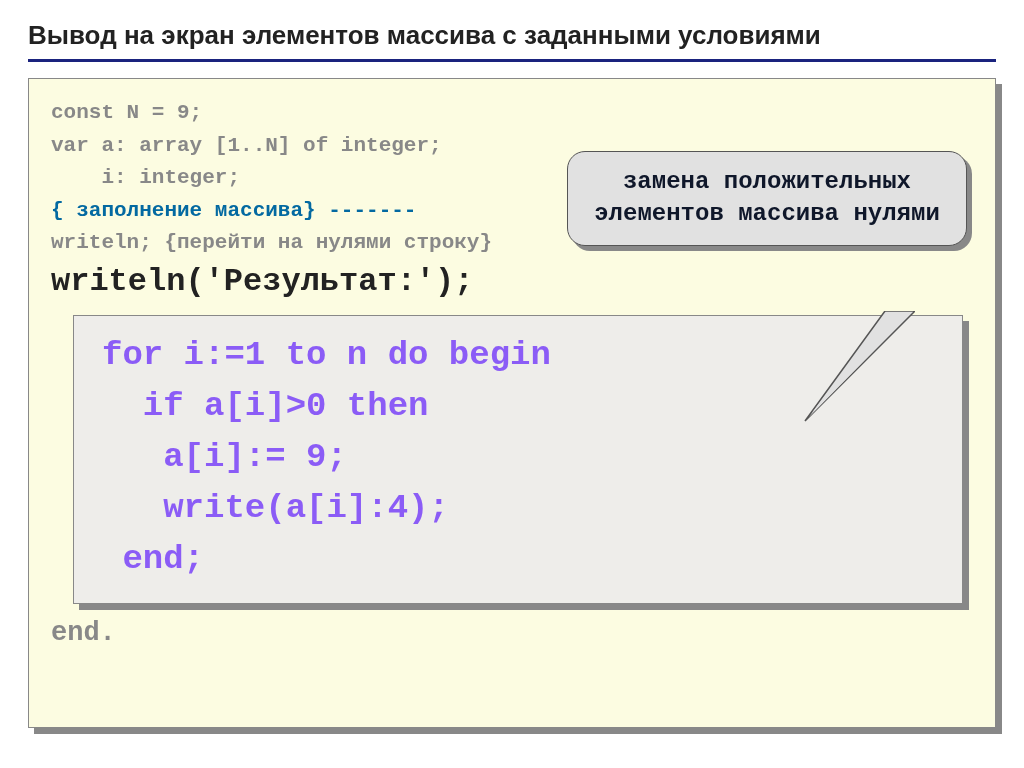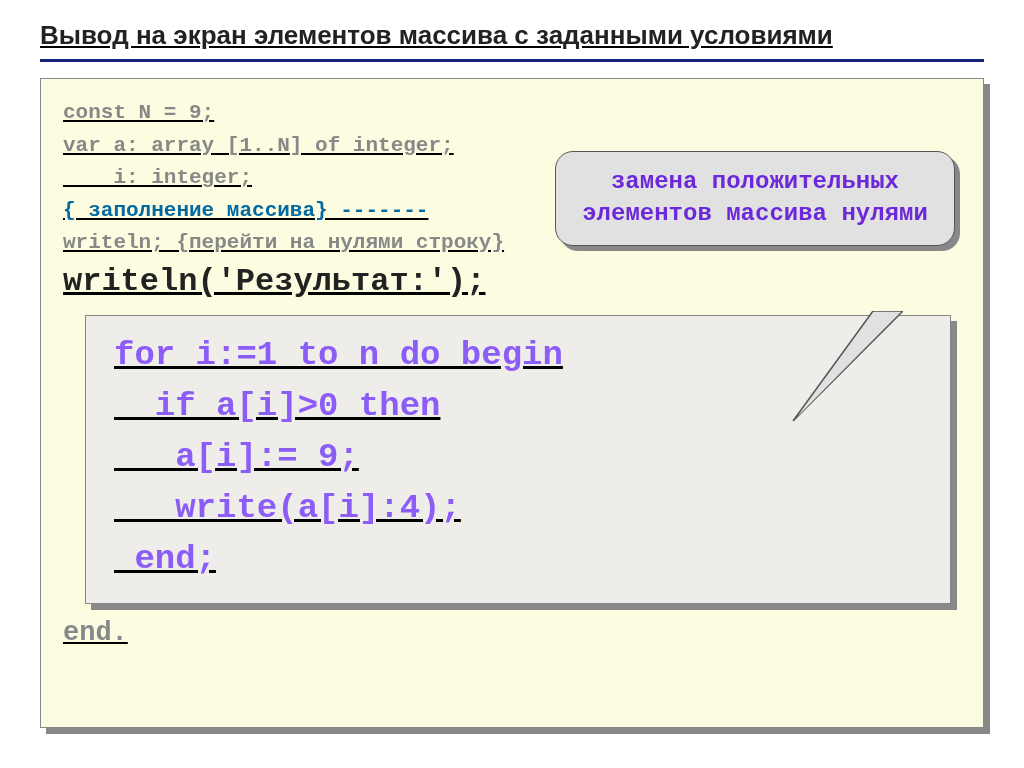--- a/index.html
+++ b/index.html
@@ -6,23 +6,22 @@
   body {
     width: 1024px;
     height: 768px;
     background: #ffffff;
     font-family: Arial, sans-serif;
     overflow: hidden;
   }
   .slide {
     width: 1024px;
     height: 768px;
-    padding: 20px 40px;
+    padding: 20px 28px;
     position: relative;
-    text-decoration: underline;
   }
   .title {
     font-size: 26px;
     font-weight: bold;
     color: #222;
     margin-bottom: 8px;
   }
   .title-rule {
     height: 3px;
     background: #1a237e;
@@ -72,21 +71,21 @@
     width: 400px;
     background: #e1e1e1;
     border: 1.5px solid #555;
     border-radius: 18px;
     box-shadow: 5px 5px 0 #888;
     padding: 14px 18px;
     text-align: center;
     font-family: "Courier New", monospace;
     font-weight: bold;
     font-size: 24px;
-    color: #6d28d9;
+    color: #0f172a;
     line-height: 1.35;
   }
   .callout-tail {
     position: absolute;
     top: 232px;
     right: 200px;
     width: 0;
     height: 0;
   }
   .callout-tail svg { display: block; }

